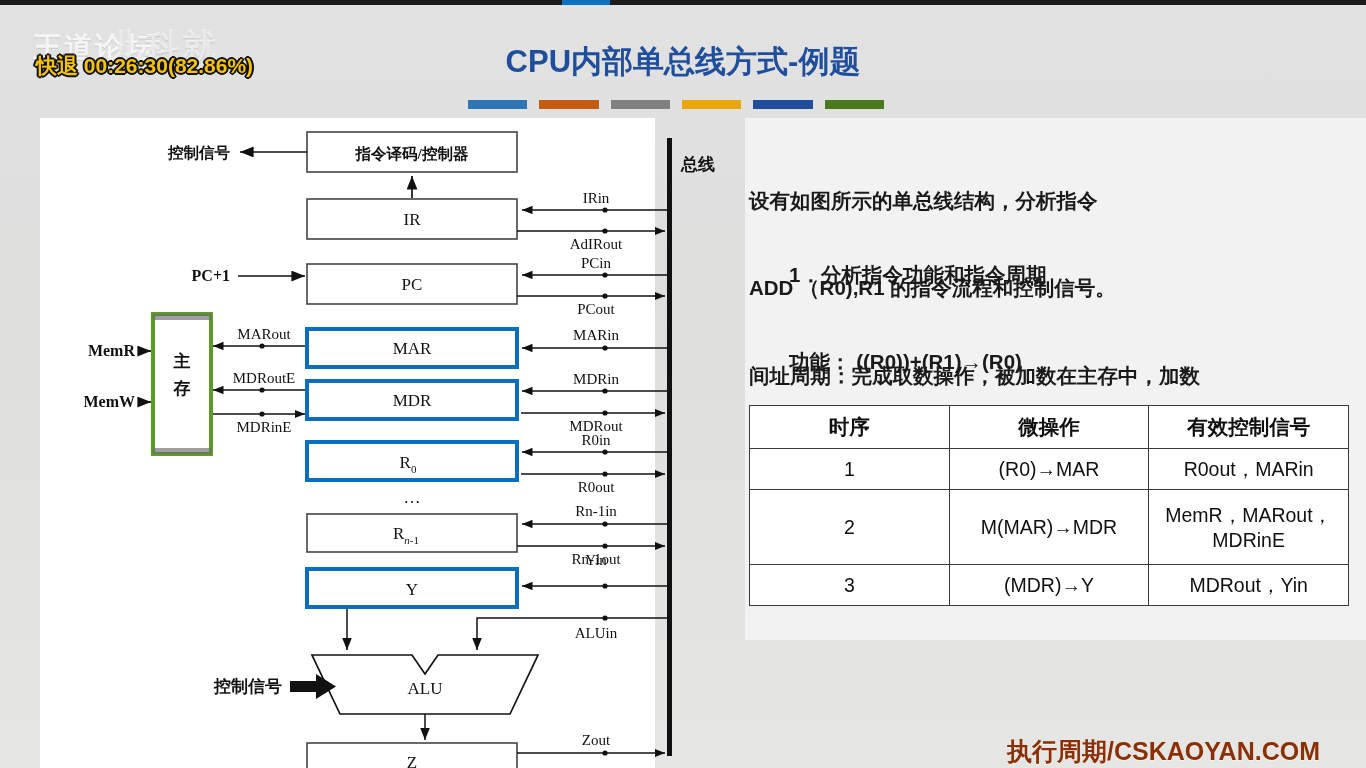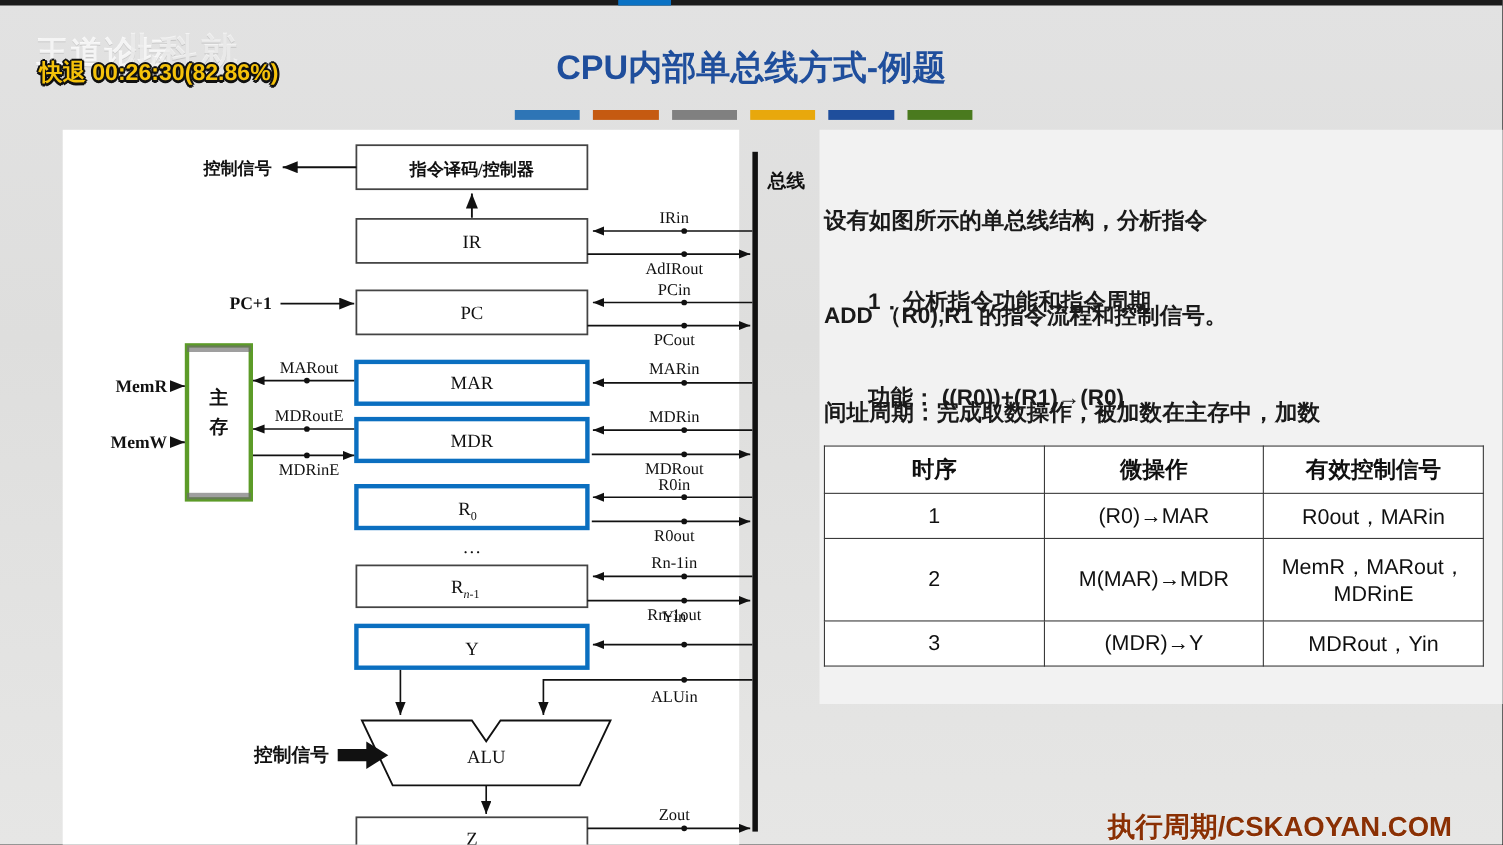--- a/index.html
+++ b/index.html
@@ -51,21 +51,20 @@
   .accentbars{
     position:absolute;left:468px;top:100px;width:416px;height:9px;
     display:flex;gap:12px;
   }
   .accentbars i{display:block;flex:1 1 0;height:9px;}
 
   
   .diagram{
     position:absolute;left:40px;top:118px;width:615px;height:650px;
     background:#ffffff;
-    margin-left:17px;
   }
   .dg{position:absolute;left:0;top:0;width:700px;height:650px;}
 
   
   .rightpanel{
     position:absolute;left:745px;top:118px;width:724px;height:522px;
     background:#f2f2f2;
   }
   .para{
     position:absolute;left:4px;

